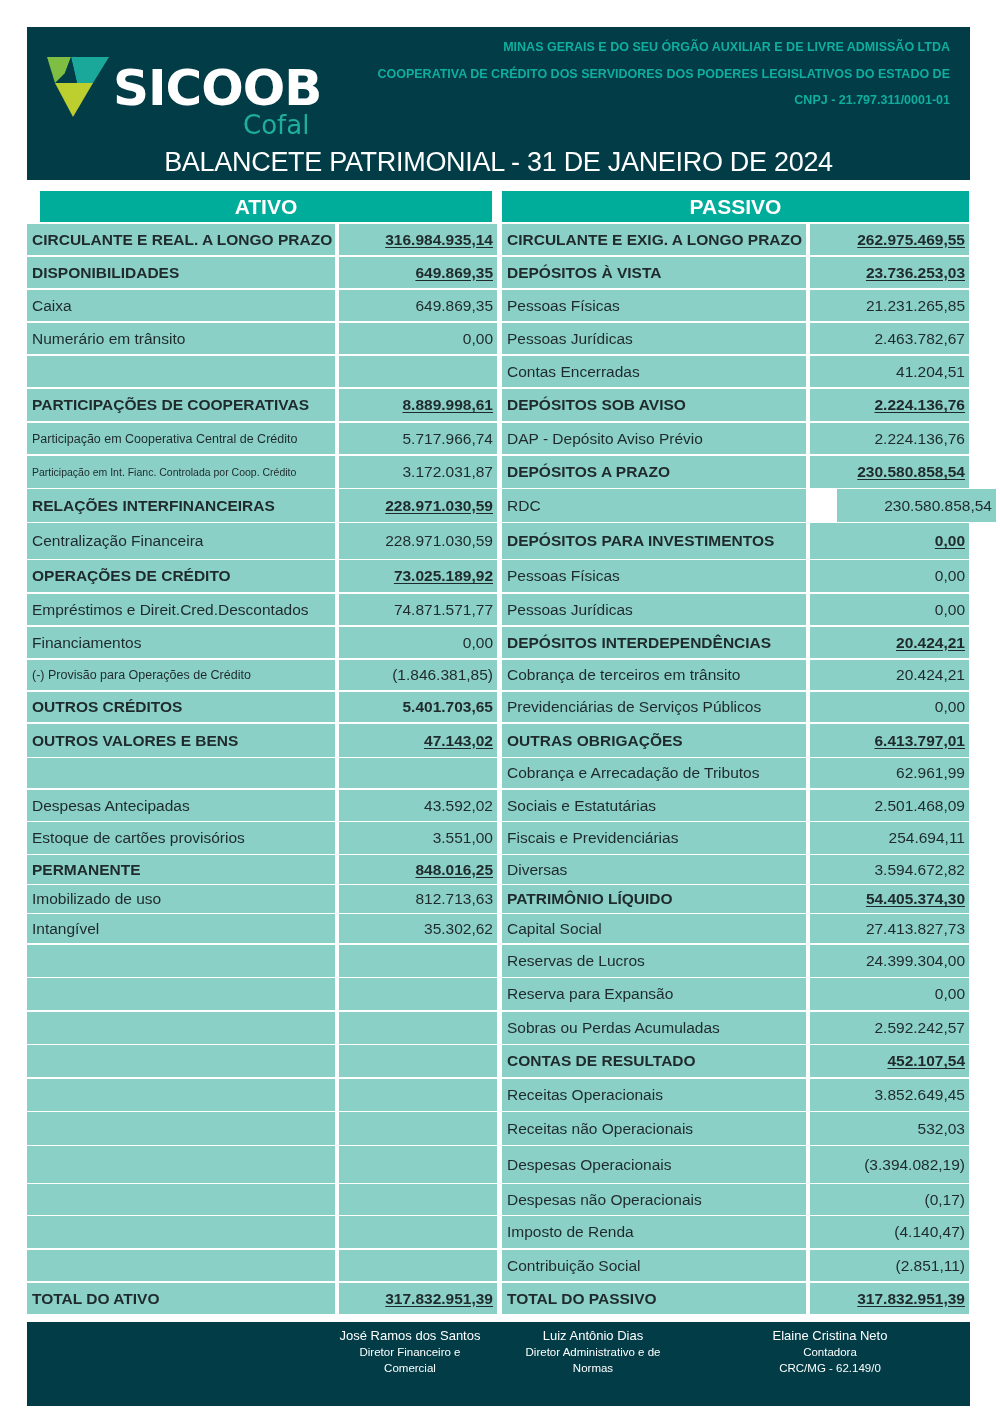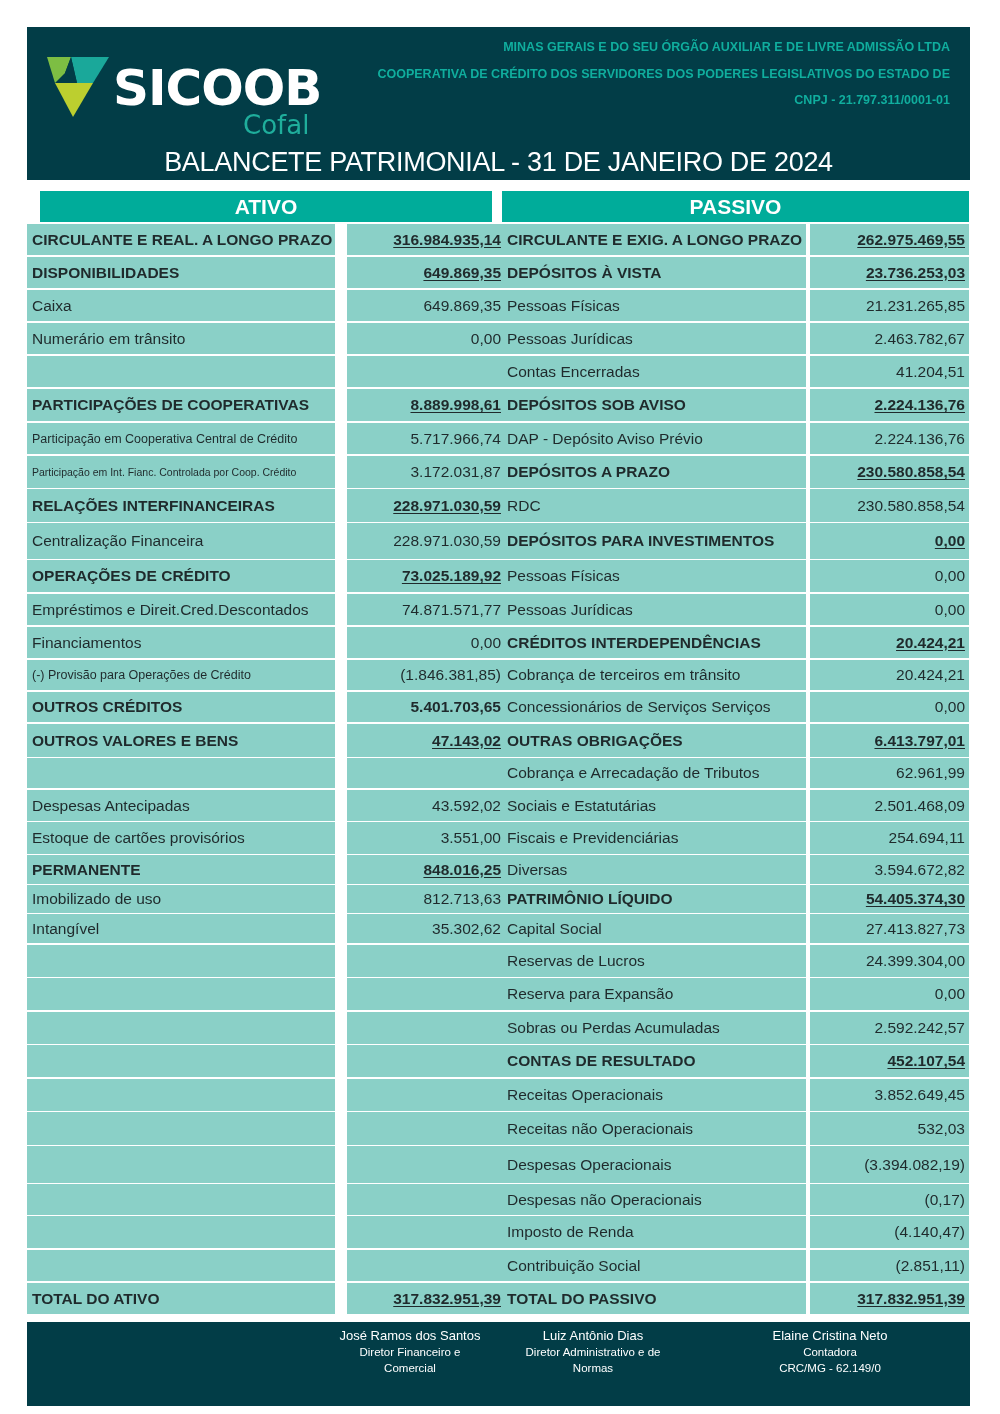--- a/index.html
+++ b/index.html
@@ -23,21 +23,21 @@
   .sec-head.left { left: 40px; width: 452px; }
   .sec-head.right { left: 502px; width: 467px; }
 
   .col { position: absolute; top: 224px; }
   .col.left { left: 27px; }
   .col.right { left: 502px; }
 
   .row { position: absolute; display: flex; }
   .cell { background: #8ad0c7; height: 100%; display: flex; align-items: center; font-size: 15.5px; white-space: nowrap; overflow: hidden; }
   .col.left .lbl { width: 308px; padding-left: 5px; }
-  .col.left .val { width: 158px; margin-left: 12px; justify-content: flex-end; padding-right: 4px; }
+  .col.left .val { width: 158px; margin-left: 4px; justify-content: flex-end; padding-right: 4px; }
   .col.right .lbl { width: 304px; padding-left: 5px; }
   .col.right .val { width: 159px; margin-left: 4px; justify-content: flex-end; padding-right: 4px; }
   .bold { font-weight: bold; }
   .ul { text-decoration: underline; text-underline-offset: 2px; }
   .small { font-size: 12.5px; }
   .tiny { font-size: 10.5px; }
 
   .footer {
     position: absolute; left: 27px; top: 1322px; width: 943px; height: 84px; background: #023d47;
     color: #ffffff;
@@ -312,21 +312,21 @@
       <div class="cell val">
         <span>2.224.136,76</span>
       </div>
     </div>
     <div class="row" style="top: 232px; height: 32px;">
       <div class="cell lbl bold">DEPÓSITOS A PRAZO</div>
       <div class="cell val bold">
         <span class="ul">230.580.858,54</span>
       </div>
     </div>
-    <div class="row" style="top: 265px; height: 33px;">
+    <div class="row" style="top: 265px; height: 33px; gap: 27px;">
       <div class="cell lbl">RDC</div>
       <div class="cell val">
         <span>230.580.858,54</span>
       </div>
     </div>
     <div class="row" style="top: 299px; height: 36px;">
       <div class="cell lbl bold">DEPÓSITOS PARA INVESTIMENTOS</div>
       <div class="cell val bold">
         <span class="ul">0,00</span>
       </div>
@@ -337,33 +337,33 @@
         <span>0,00</span>
       </div>
     </div>
     <div class="row" style="top: 370px; height: 31px;">
       <div class="cell lbl">Pessoas Jurídicas</div>
       <div class="cell val">
         <span>0,00</span>
       </div>
     </div>
     <div class="row" style="top: 403px; height: 31px;">
-      <div class="cell lbl bold">CRÉDITOS INTERDEPENDÊNCIAS</div>
+      <div class="cell lbl bold">DEPÓSITOS INTERDEPENDÊNCIAS</div>
       <div class="cell val bold">
         <span class="ul">20.424,21</span>
       </div>
     </div>
     <div class="row" style="top: 436px; height: 30px;">
       <div class="cell lbl">Cobrança de terceiros em trânsito</div>
       <div class="cell val">
         <span>20.424,21</span>
       </div>
     </div>
     <div class="row" style="top: 468px; height: 30px;">
-      <div class="cell lbl">Concessionários de Serviços Serviços</div>
+      <div class="cell lbl">Previdenciárias de Serviços Públicos</div>
       <div class="cell val">
         <span>0,00</span>
       </div>
     </div>
     <div class="row" style="top: 500px; height: 33px;">
       <div class="cell lbl bold">OUTRAS OBRIGAÇÕES</div>
       <div class="cell val bold">
         <span class="ul">6.413.797,01</span>
       </div>
     </div>

